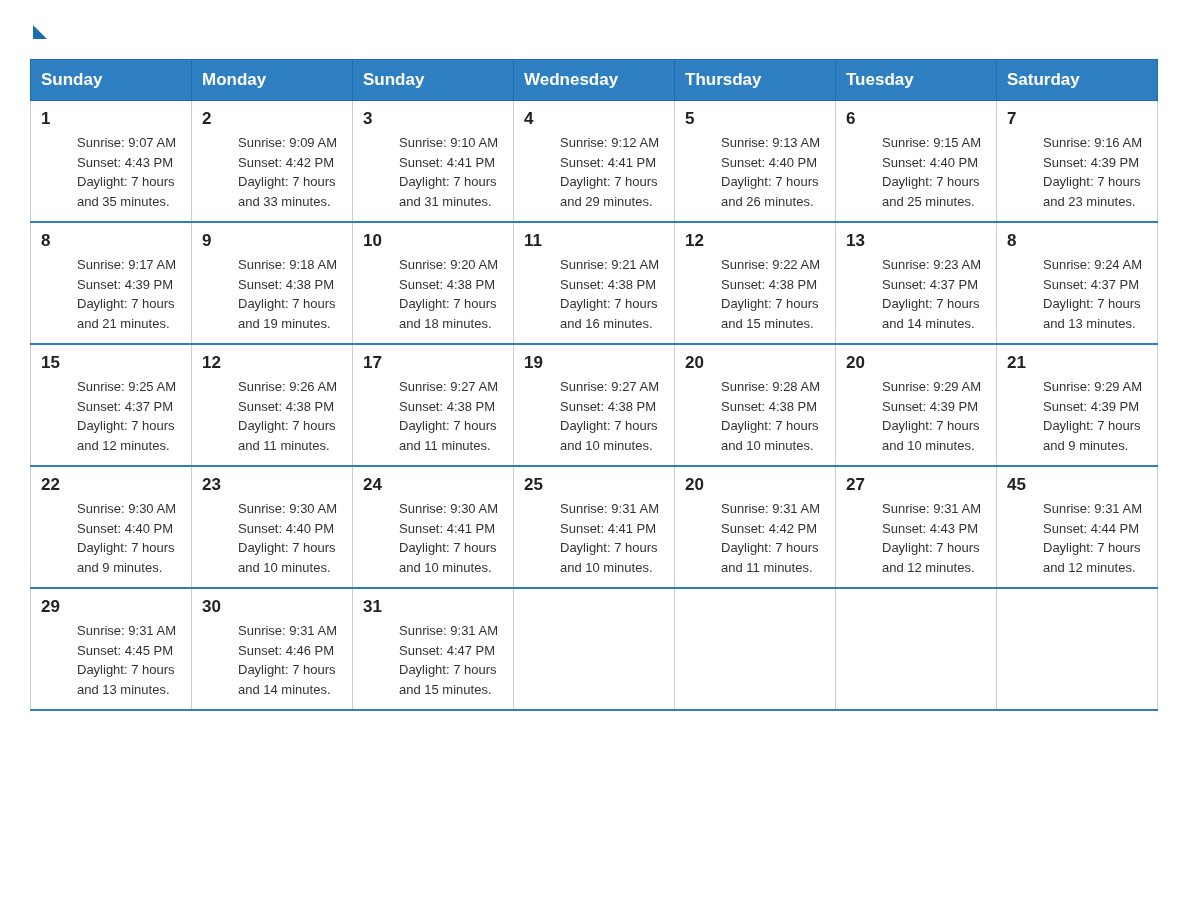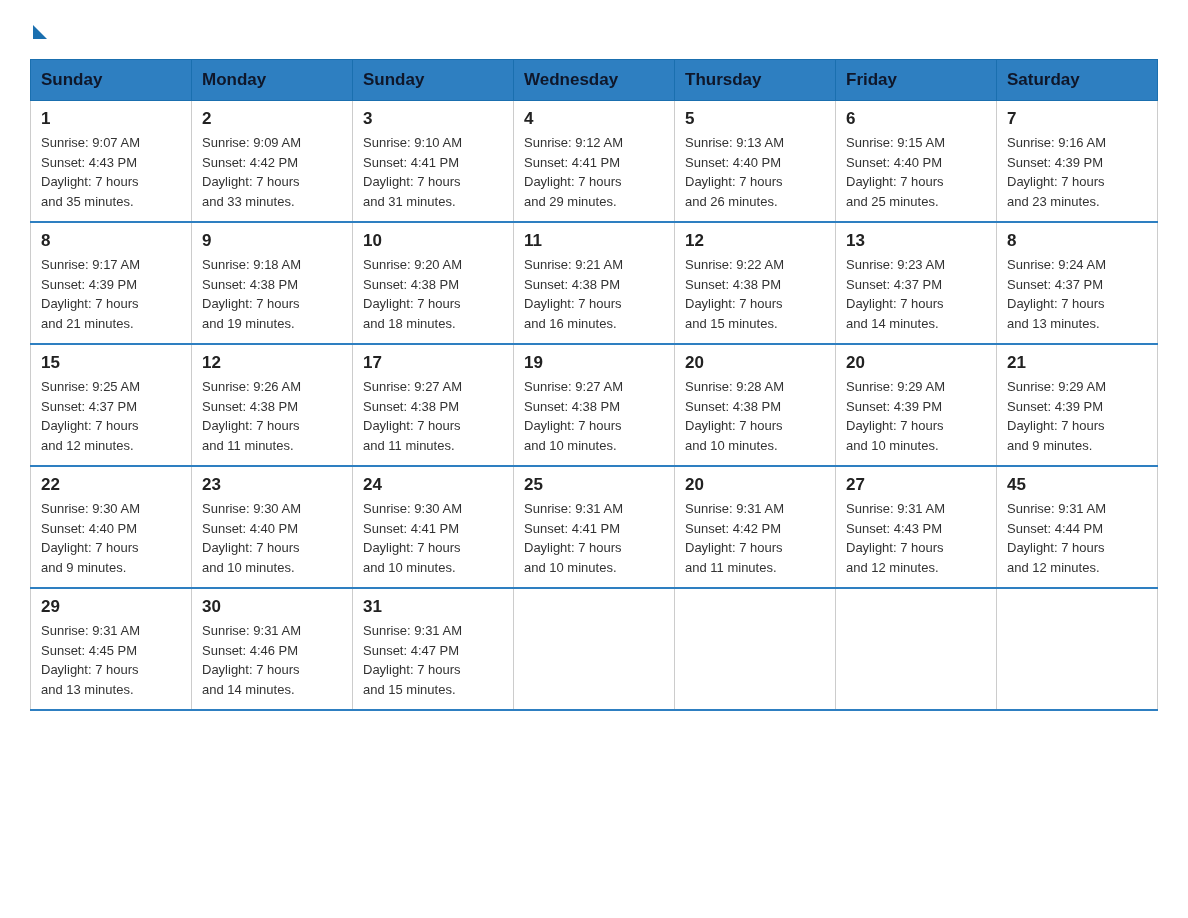--- a/index.html
+++ b/index.html
@@ -54,21 +54,21 @@
       color: #555;
       margin-top: 5px;
     }
     .calendar {
       width: 100%;
       border-collapse: collapse;
       border: 1px solid #ccc;
     }
     .calendar th {
       background-color: #2e7fc1;
-      color: #0f172a;
+      color: #ffffff;
       font-size: 17px;
       font-weight: bold;
       padding: 10px 10px;
       text-align: left;
       border: 1px solid #1a6faf;
     }
     .calendar td {
       vertical-align: top;
       padding: 8px 10px 10px 10px;
       border: 1px solid #ccc;
@@ -82,20 +82,21 @@
       font-size: 17px;
       font-weight: bold;
       color: #222;
       margin-bottom: 4px;
       display: block;
     }
     .day-info {
       font-size: 13px;
       line-height: 1.5;
       color: #333;
+      margin-left: 36px;
     }
     .empty-cell {
       border-bottom: 2px solid #2e7fc1;
     }
     .logo-text-row {
       display: flex;
       align-items: baseline;
     }
     .logo-blue-row {
       display: flex;
@@ -122,21 +123,21 @@
 </div>
 
 <table class="calendar">
   <thead>
     <tr>
     <th>Sunday</th>
         <th>Monday</th>
         <th>Sunday</th>
         <th>Wednesday</th>
         <th>Thursday</th>
-        <th>Friday</th>
+        <th>Tuesday</th>
         <th>Saturday</th>
       </tr>
   </thead>
   <tbody id="calendar-body">
   <tr>
         <td>
           <span class="day-number">1</span>
           <div class="day-info">
             Sunrise: 9:07 AM<br>
             Sunset: 4:43 PM<br>

